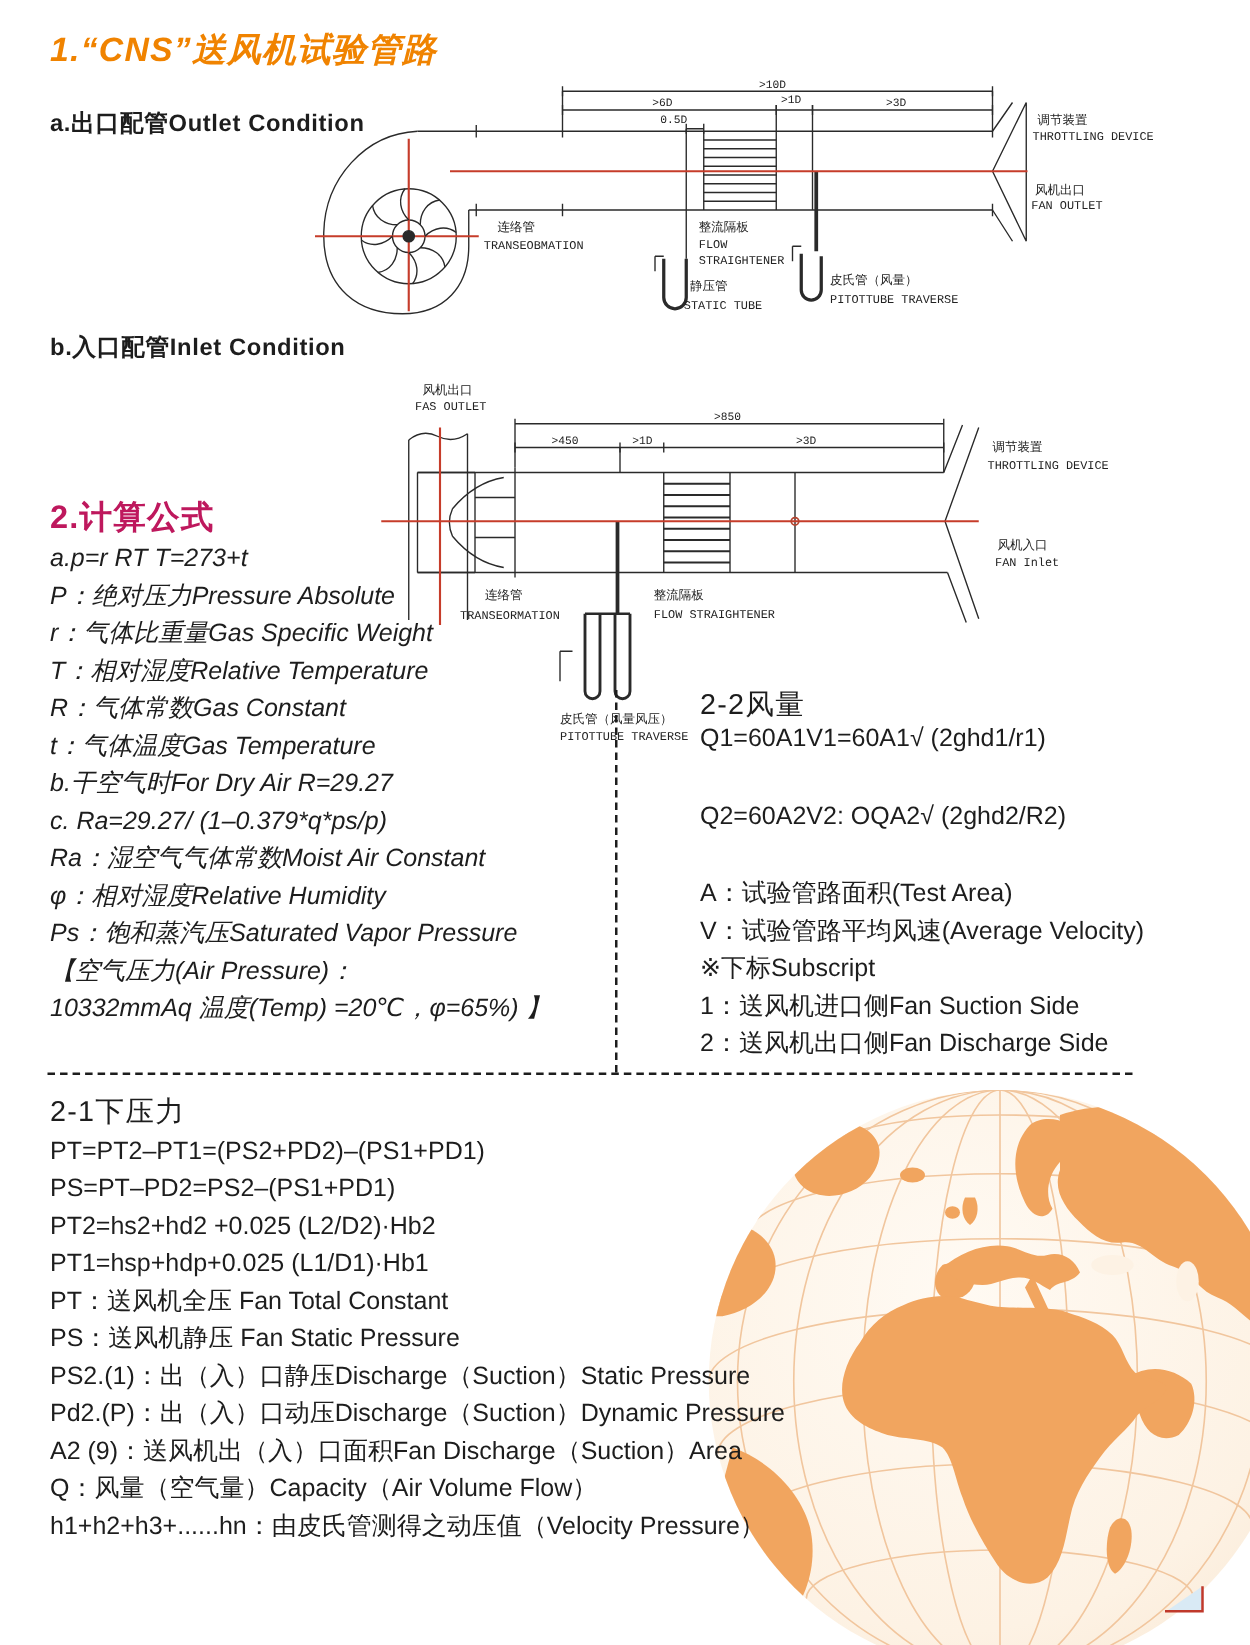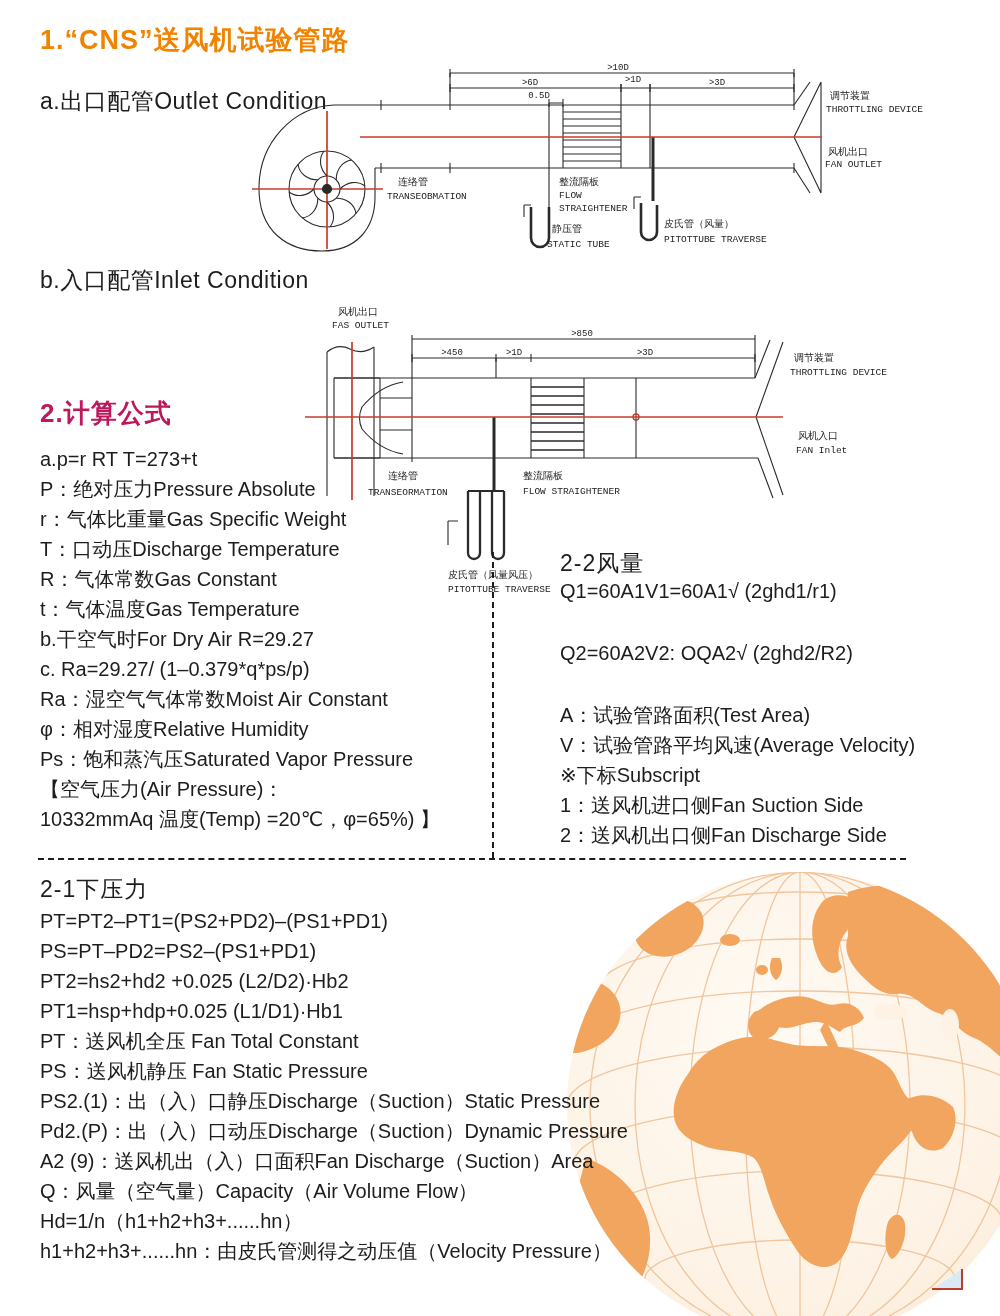--- a/index.html
+++ b/index.html
@@ -2,21 +2,21 @@
 <html><head>
 <meta charset="utf-8">
 <style>
   html,body{margin:0;padding:0;}
   body{
     position:relative;width:1000px;height:1316px;background:#ffffff;overflow:hidden;
     font-family:"Liberation Sans","DejaVu Sans",sans-serif;color:#1d1d1d;
   }
   .abs{position:absolute;white-space:nowrap;}
   .title{color:#F08300;font-weight:bold;font-size:27px;letter-spacing:1px;}
-  .sub{font-size:23px;font-weight:400;letter-spacing:.5px;}
+  .sub{font-size:19px;font-weight:700;letter-spacing:.5px;}
   .sec-head{color:#be185d;font-weight:bold;font-size:26px;letter-spacing:1px;}
   .mid-head{font-size:23px;letter-spacing:1px;}
   .bodycol div{font-size:20px;line-height:30px;height:30px;white-space:nowrap;}
   .line20{font-size:20px;white-space:nowrap;}
   .vdash{position:absolute;left:492px;top:552px;height:306px;width:0;border-left:2px dashed #1d1d1d;}
   .hdash{position:absolute;left:38px;top:858px;width:868px;height:0;border-top:2px dashed #1d1d1d;}
   svg text{fill:#222;}
   .tl{font-family:"Liberation Mono","DejaVu Sans Mono",monospace;font-size:9.5px;}
   .tc{font-family:"Liberation Sans","DejaVu Sans",sans-serif;font-size:10px;}
   .dim{font-family:"Liberation Mono","DejaVu Sans Mono",monospace;font-size:9px;text-anchor:middle;}
@@ -72,21 +72,21 @@
       <path d="M28,296 C56,306 82,330 90,360 C96,386 89,416 70,436 C54,450 33,451 16,443 L8,370 Z"></path>
     </g>
 
     <g fill="#fdf2e4">
       <ellipse cx="332" cy="150" rx="17" ry="8"></ellipse>
       <ellipse cx="392" cy="163" rx="9" ry="16"></ellipse>
     </g>
   </g>
 </svg>
 
-<div class="abs title txt" style="left:40px;top:22px;">1.“CNS”送风机试验管路</div>
+<div class="abs title txt" style="left:40px;top:22px;font-style:italic;">1.“CNS”送风机试验管路</div>
 <div class="abs sub txt" style="left:40px;top:86px;">a.出口配管Outlet Condition</div>
 <div class="abs sub txt" style="left:40px;top:265px;">b.入口配管Inlet Condition</div>
 
 <svg class="abs txt" style="left:230px;top:55px;" width="700" height="215" viewBox="0 0 700 215">
   <g stroke="#2a2a2a" stroke-width="1.1" fill="none">
 
     <path d="M104,50 C62,52 30,88 29,131 C28,177 58,196 92,196 C126,196 145,174 145,142 L145,113"></path>
     <circle cx="97" cy="134" r="38"></circle>
     <circle cx="97" cy="134" r="13"></circle>
 
@@ -203,25 +203,25 @@
   <text class="tl" x="223" y="199">FLOW STRAIGHTENER</text>
   <text class="tc" x="148" y="283">皮氏管（风量风压）</text>
   <text class="tl" x="148" y="297">PITOTTUBE TRAVERSE</text>
   <text class="tc" x="494" y="66">调节装置</text>
   <text class="tl" x="490" y="80">THROTTLING DEVICE</text>
   <text class="tc" x="498" y="144">风机入口</text>
   <text class="tl" x="496" y="158">FAN Inlet</text>
 </svg>
 
 <div class="abs sec-head txt" style="left:40px;top:396px;">2.计算公式</div>
-<div class="abs bodycol txt" style="left:40px;top:444px;">
+<div class="abs bodycol txt" style="left:40px;top:432px;font-style:italic;">
   <div>a.p=r RT T=273+t</div>
   <div>P：绝对压力Pressure Absolute</div>
   <div>r：气体比重量Gas Specific Weight</div>
-  <div>T：口动压Discharge Temperature</div>
+  <div>T：相对湿度Relative Temperature</div>
   <div>R：气体常数Gas Constant</div>
   <div>t：气体温度Gas Temperature</div>
   <div>b.干空气时For Dry Air R=29.27</div>
   <div>c. Ra=29.27/ (1–0.379*q*ps/p)</div>
   <div>Ra：湿空气气体常数Moist Air Constant</div>
   <div>φ：相对湿度Relative Humidity</div>
   <div>Ps：饱和蒸汽压Saturated Vapor Pressure</div>
   <div>【空气压力(Air Pressure)：</div>
   <div>10332mmAq  温度(Temp) =20℃，φ=65%) 】</div>
 </div>
@@ -245,20 +245,19 @@
   <div>PT=PT2–PT1=(PS2+PD2)–(PS1+PD1)</div>
   <div>PS=PT–PD2=PS2–(PS1+PD1)</div>
   <div>PT2=hs2+hd2 +0.025 (L2/D2)·Hb2</div>
   <div>PT1=hsp+hdp+0.025 (L1/D1)·Hb1</div>
   <div>PT：送风机全压 Fan Total Constant</div>
   <div>PS：送风机静压 Fan Static Pressure</div>
   <div>PS2.(1)：出（入）口静压Discharge（Suction）Static Pressure</div>
   <div>Pd2.(P)：出（入）口动压Discharge（Suction）Dynamic Pressure</div>
   <div>A2 (9)：送风机出（入）口面积Fan Discharge（Suction）Area</div>
   <div>Q：风量（空气量）Capacity（Air Volume Flow）</div>
-  <div>Hd=1/n（h1+h2+h3+......hn）</div>
   <div>h1+h2+h3+......hn：由皮氏管测得之动压值（Velocity Pressure）</div>
 </div>
 
 <svg class="abs txt" style="left:928px;top:1266px;" width="38" height="28" viewBox="0 0 38 28">
   <path d="M34,3 L34,23 L5,23 Z" fill="#d9eaf5"></path>
   <path d="M34,3 L34,23 M35,23 L4,23" stroke="#c0392b" stroke-width="2" fill="none"></path>
 </svg>
 
 </body></html>

